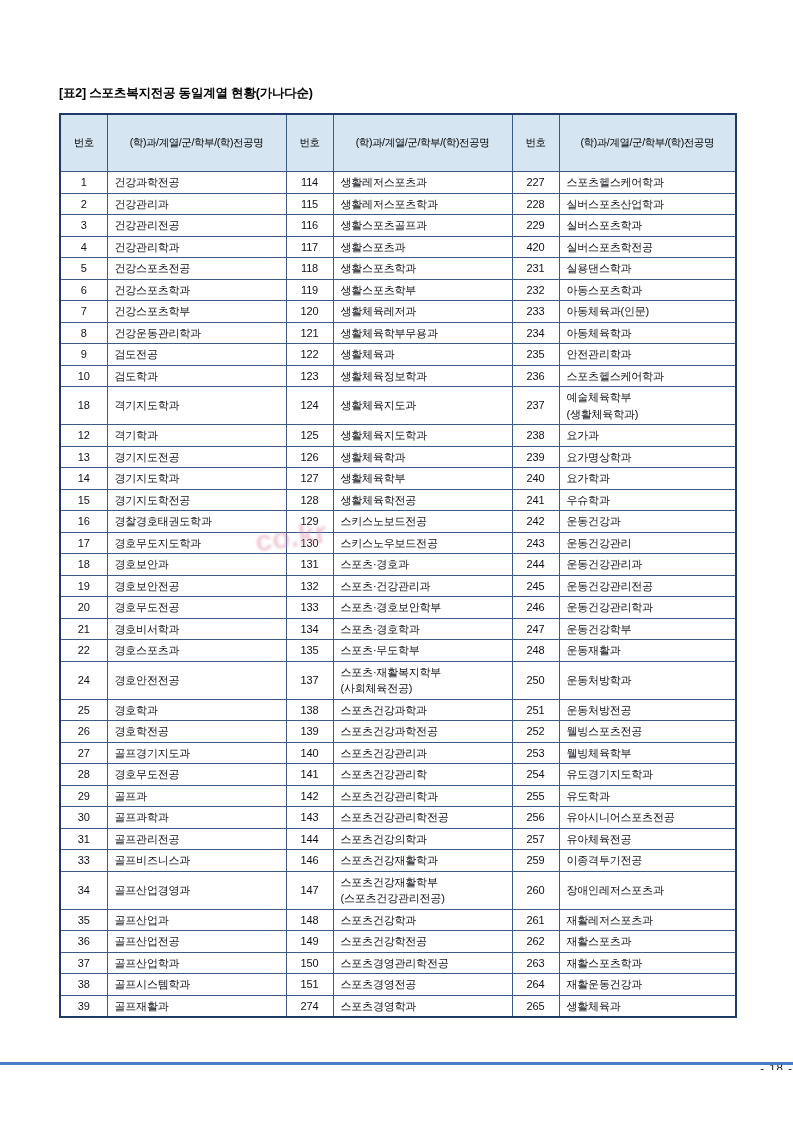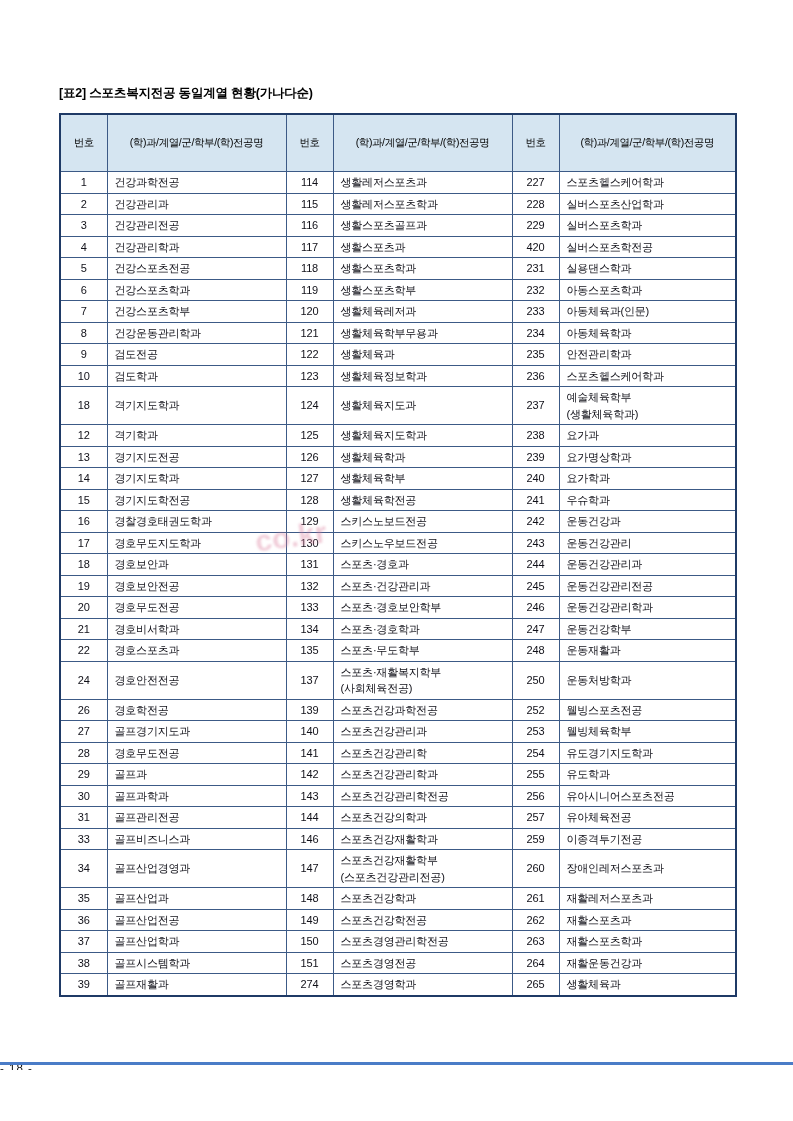--- a/index.html
+++ b/index.html
@@ -69,21 +69,21 @@
     font-weight: bold;
     color: rgba(221, 130, 160, 0.40);
     filter: blur(0.8px);
     pointer-events: none;
   }
   .page-number {
     position: absolute;
     left: 0;
     top: 1062px;
     width: 100%;
-    text-align: left;
+    text-align: right;
     font-size: 11.5px;
     color: #111111;
     letter-spacing: 1px;
   }
   .bottom-edge {
     position: absolute;
     left: 0;
     bottom: 5px;
     width: 100%;
     height: 3px;
@@ -297,20 +297,28 @@
         <tr>
           <td class="num">24</td>
           <td class="name">경호안전전공</td>
           <td class="num">137</td>
           <td class="name">스포츠·재활복지학부
 (사회체육전공)</td>
           <td class="num">250</td>
           <td class="name">운동처방학과</td>
         </tr>
         <tr>
+          <td class="num">25</td>
+          <td class="name">경호학과</td>
+          <td class="num">138</td>
+          <td class="name">스포츠건강과학과</td>
+          <td class="num">251</td>
+          <td class="name">운동처방전공</td>
+        </tr>
+        <tr>
           <td class="num">26</td>
           <td class="name">경호학전공</td>
           <td class="num">139</td>
           <td class="name">스포츠건강과학전공</td>
           <td class="num">252</td>
           <td class="name">웰빙스포츠전공</td>
         </tr>
         <tr>
           <td class="num">27</td>
           <td class="name">골프경기지도과</td>

